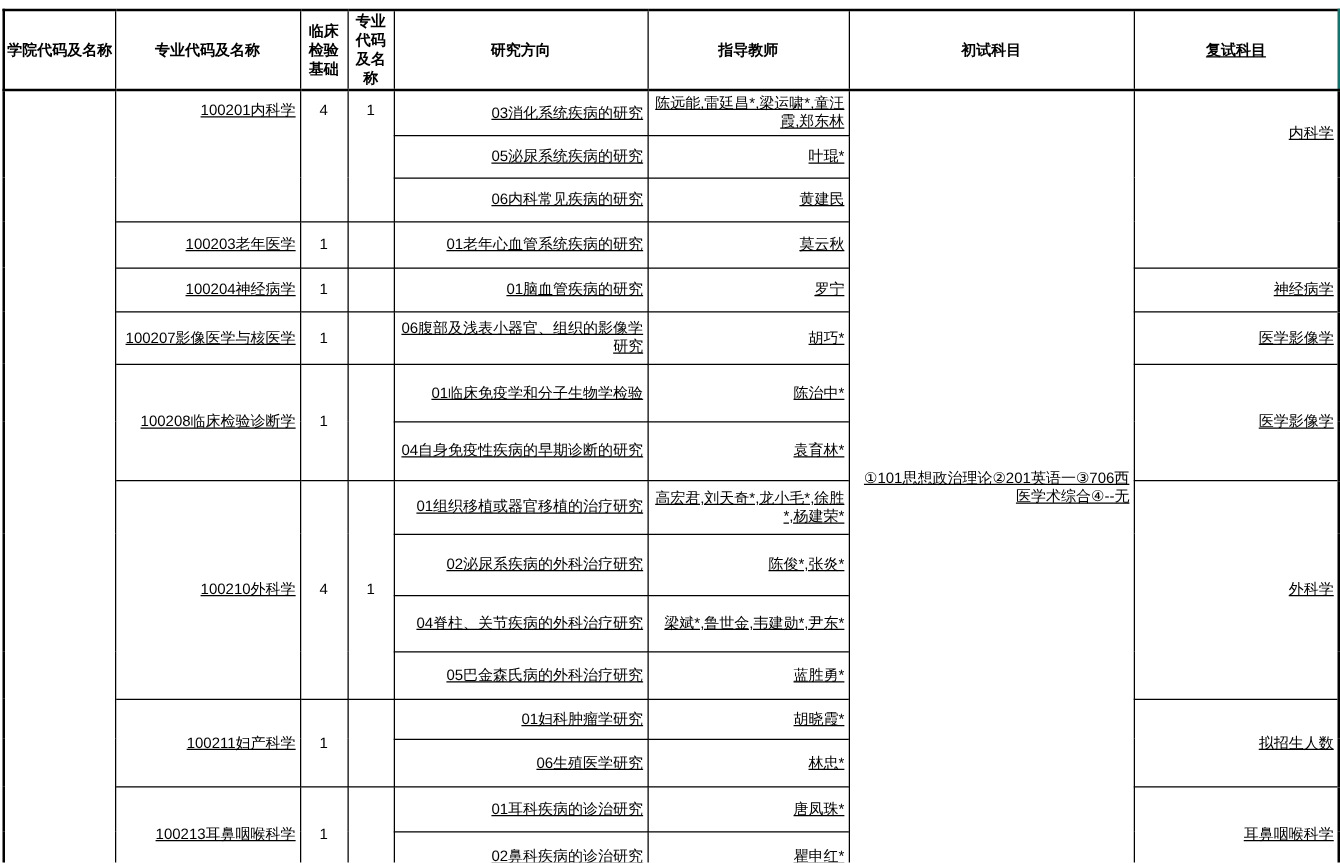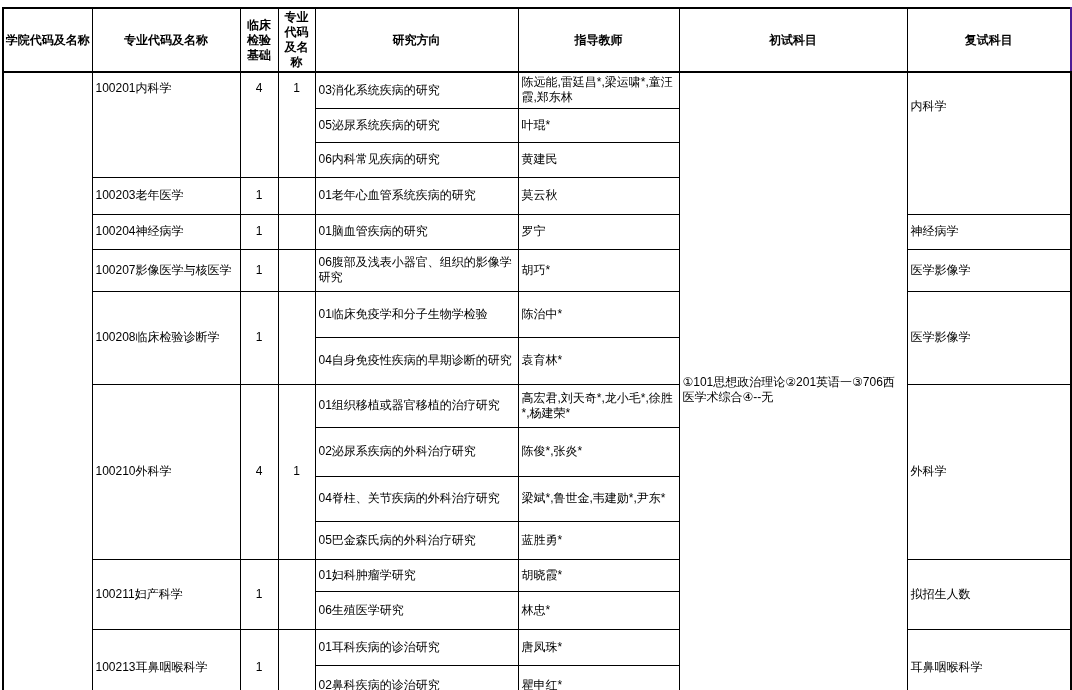--- a/index.html
+++ b/index.html
@@ -30,25 +30,25 @@
     box-sizing: border-box;
   }
   .sheet th {
     font-weight: bold;
     text-align: center;
     border-top: 2px solid #000;
     border-bottom: 2px solid #000;
     padding: 1px 1px;
   }
   .sheet th:first-child { border-left: 2px solid #000; }
-  .sheet th:last-child  { border-right: 2px solid #4c1d95; }
+  .sheet th:last-child  { border-right: 2px solid #0f766e; text-decoration: underline; }
   td.col-a { border-left: 2px solid #000; border-bottom: none; }
   td.col-h { border-right: 2px solid #000; }
   tr.group-start td { border-top: 1px solid #0ea5e9; }
-  td.text { text-align: left; }
+  td.text { text-align: right; text-decoration: underline; }
   td.num  { text-align: center; }
   td.vtop-sm { vertical-align: top; padding-top: 8px; }
   td.vtop-lg { vertical-align: top; padding-top: 26px; }
   td.no-bottom { border-bottom: none; }
   td.thick-bottom { border-bottom: 2px solid #000; }
 </style>
 </head>
 <body>
 
 <table class="sheet">

